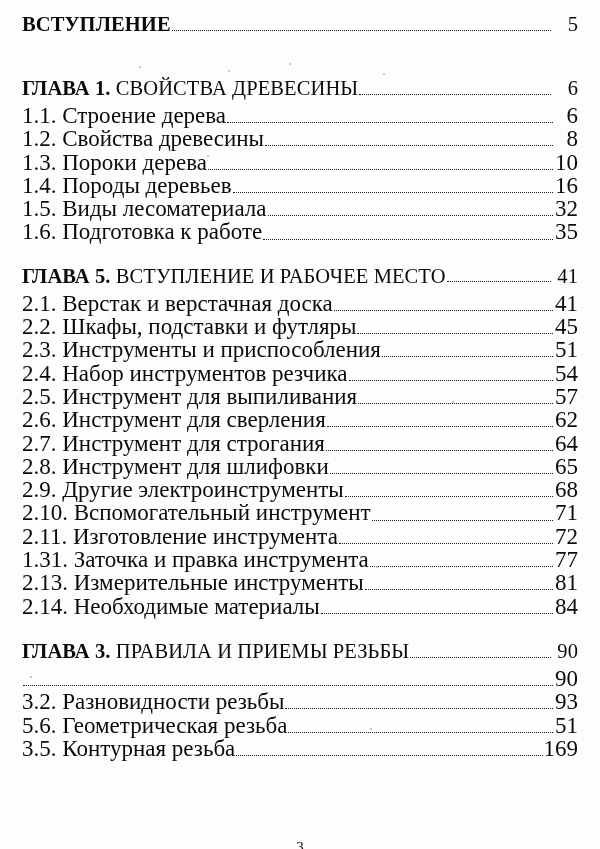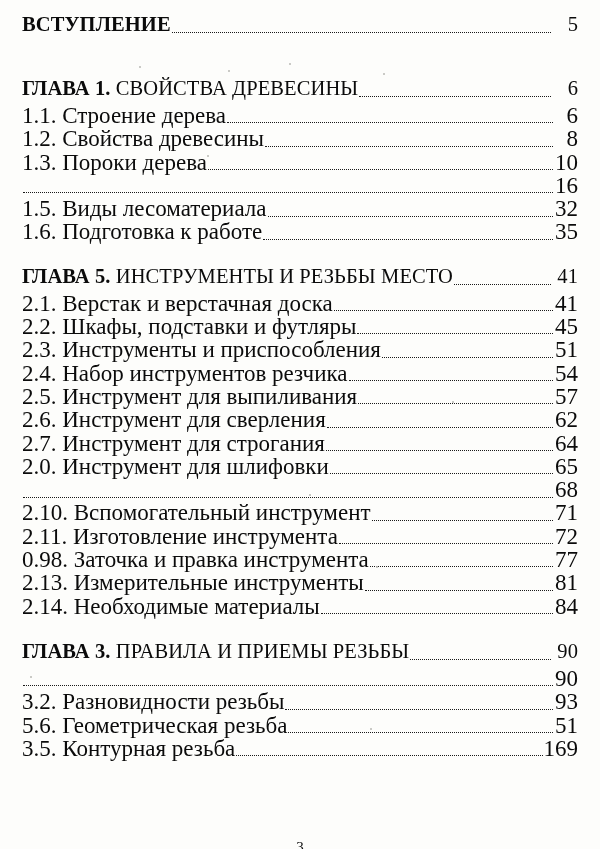--- a/index.html
+++ b/index.html
@@ -20,21 +20,21 @@
     width: 600px;
     height: 849px;
     box-sizing: border-box;
     padding: 0 22px 0 22px;
     background: #fdfdfb;
   }
 
   
   .toc-row {
     display: flex;
-    align-items: flex-end;
+    align-items: flex-start;
     width: 100%;
     white-space: nowrap;
   }
   .toc-title {
     flex: 0 0 auto;
   }
   .toc-leader {
     flex: 1 1 auto;
     position: relative;
     height: 1em;
@@ -146,36 +146,37 @@
         <span class="toc-title"><span class="toc-num">1.2.</span>&nbsp;<span>Свойства древесины</span></span>
         <span class="toc-leader"></span>
         <span class="toc-page">8</span>
       </div>
       <div class="toc-row section">
         <span class="toc-title"><span class="toc-num">1.3.</span>&nbsp;<span>Пороки дерева</span></span>
         <span class="toc-leader"></span>
         <span class="toc-page">10</span>
       </div>
       <div class="toc-row section">
+        <span class="toc-title"><span class="toc-num">1.4.</span>&nbsp;<span>Породы деревьев</span></span>
         <span class="toc-leader"></span>
         <span class="toc-page">16</span>
       </div>
       <div class="toc-row section">
         <span class="toc-title"><span class="toc-num">1.5.</span>&nbsp;<span>Виды лесоматериала</span></span>
         <span class="toc-leader"></span>
         <span class="toc-page">32</span>
       </div>
       <div class="toc-row section">
         <span class="toc-title"><span class="toc-num">1.6.</span>&nbsp;<span>Подготовка к работе</span></span>
         <span class="toc-leader"></span>
         <span class="toc-page">35</span>
       </div>
       <div class="gap-before-ch2"></div>
       <div class="toc-row chapter">
-        <span class="toc-title"><span class="chap-label">ГЛАВА 5.</span><span class="chap-name"> ИНСТРУМЕНТЫ И РЕЗЬБЫ МЕСТО</span></span>
+        <span class="toc-title"><span class="chap-label">ГЛАВА 5.</span><span class="chap-name"> ВСТУПЛЕНИЕ И РАБОЧЕЕ МЕСТО</span></span>
         <span class="toc-leader"></span>
         <span class="toc-page">41</span>
       </div>
       <div class="ch-head-gap"></div>
       <div class="toc-row section">
         <span class="toc-title"><span class="toc-num">2.1.</span>&nbsp;<span>Верстак и верстачная доска</span></span>
         <span class="toc-leader"></span>
         <span class="toc-page">41</span>
       </div>
       <div class="toc-row section">
@@ -202,40 +203,41 @@
         <span class="toc-title"><span class="toc-num">2.6.</span>&nbsp;<span>Инструмент для сверления</span></span>
         <span class="toc-leader"></span>
         <span class="toc-page">62</span>
       </div>
       <div class="toc-row section">
         <span class="toc-title"><span class="toc-num">2.7.</span>&nbsp;<span>Инструмент для строгания</span></span>
         <span class="toc-leader"></span>
         <span class="toc-page">64</span>
       </div>
       <div class="toc-row section">
-        <span class="toc-title"><span class="toc-num">2.0.</span>&nbsp;<span>Инструмент для шлифовки</span></span>
+        <span class="toc-title"><span class="toc-num">2.8.</span>&nbsp;<span>Инструмент для шлифовки</span></span>
         <span class="toc-leader"></span>
         <span class="toc-page">65</span>
       </div>
       <div class="toc-row section">
+        <span class="toc-title"><span class="toc-num">2.9.</span>&nbsp;<span>Другие электроинструменты</span></span>
         <span class="toc-leader"></span>
         <span class="toc-page">68</span>
       </div>
       <div class="toc-row section">
         <span class="toc-title"><span class="toc-num">2.10.</span>&nbsp;<span>Вспомогательный инструмент</span></span>
         <span class="toc-leader"></span>
         <span class="toc-page">71</span>
       </div>
       <div class="toc-row section">
         <span class="toc-title"><span class="toc-num">2.11.</span>&nbsp;<span>Изготовление инструмента</span></span>
         <span class="toc-leader"></span>
         <span class="toc-page">72</span>
       </div>
       <div class="toc-row section">
-        <span class="toc-title"><span class="toc-num">0.98.</span>&nbsp;<span>Заточка и правка инструмента</span></span>
+        <span class="toc-title"><span class="toc-num">1.31.</span>&nbsp;<span>Заточка и правка инструмента</span></span>
         <span class="toc-leader"></span>
         <span class="toc-page">77</span>
       </div>
       <div class="toc-row section">
         <span class="toc-title"><span class="toc-num">2.13.</span>&nbsp;<span>Измерительные инструменты</span></span>
         <span class="toc-leader"></span>
         <span class="toc-page">81</span>
       </div>
       <div class="toc-row section">
         <span class="toc-title"><span class="toc-num">2.14.</span>&nbsp;<span>Необходимые материалы</span></span>

